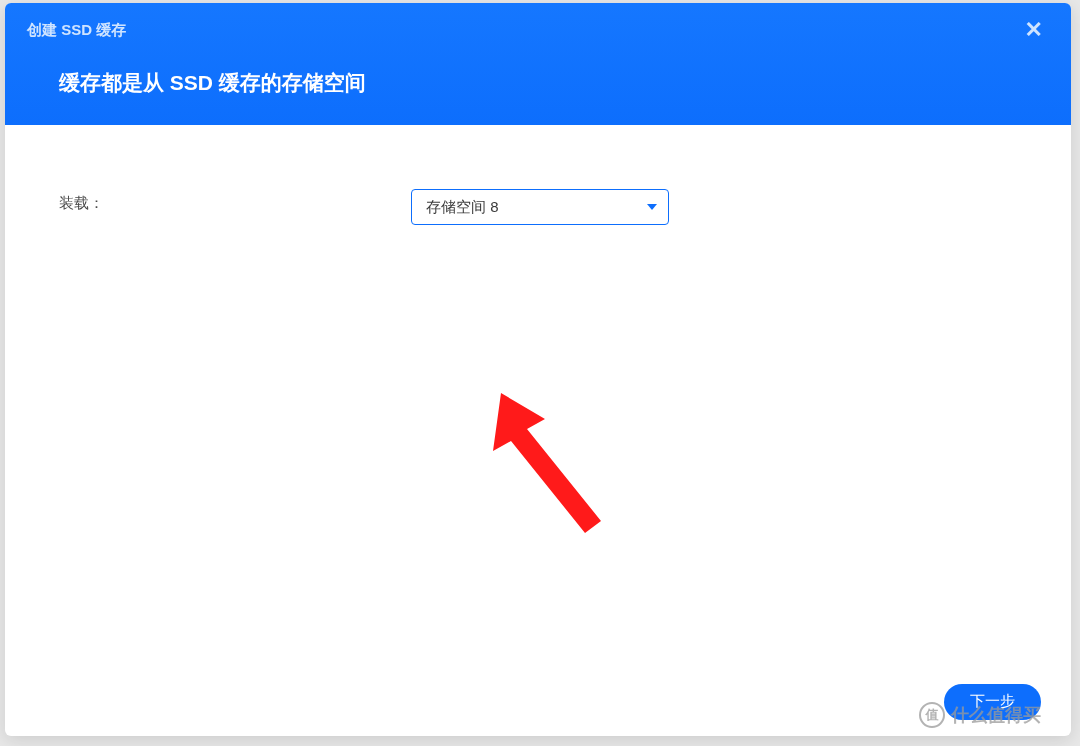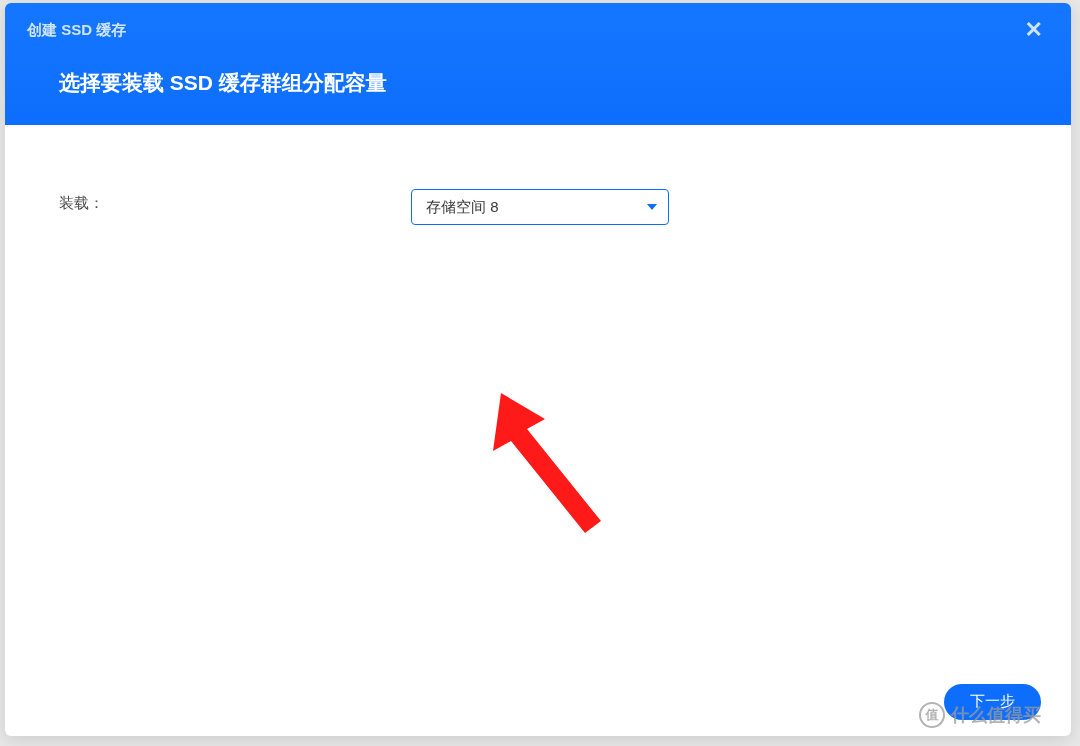--- a/index.html
+++ b/index.html
@@ -127,21 +127,21 @@
 <body>
 
 <div class="viewport">
   <div class="dialog">
 
     <div class="dialog-header">
       <div class="titlebar">
         <span>创建 SSD 缓存</span>
         <span class="close-x">✕</span>
       </div>
-      <div class="subtitle">选择要装载 SSD 缓存群组分配容量</div>
+      <div class="subtitle">缓存都是从 SSD 缓存的存储空间</div>
     </div>
 
     <div class="body">
 
       <div class="form-row">
         <div class="form-label">装载：</div>
         <div class="select-wrap">
           <div class="select">
             <span>存储空间 8</span>
           </div>

